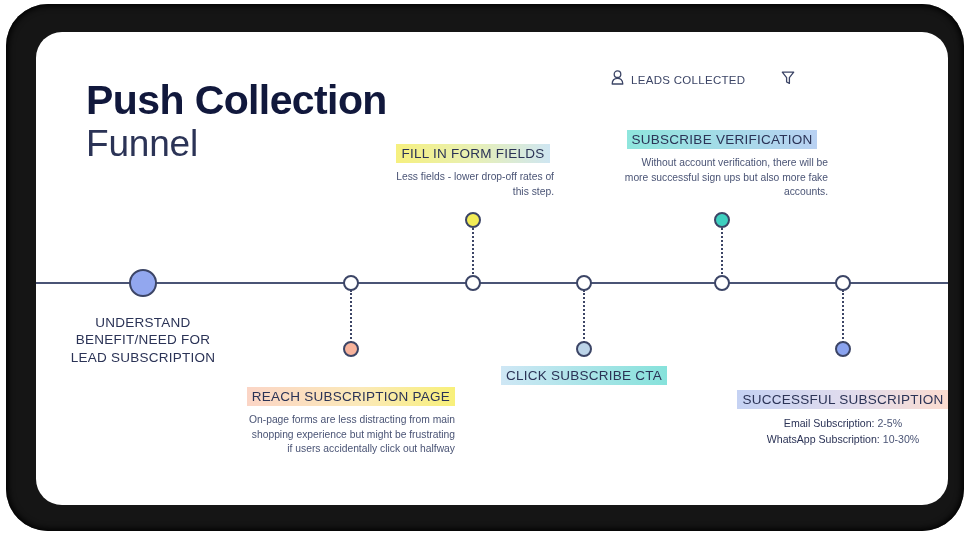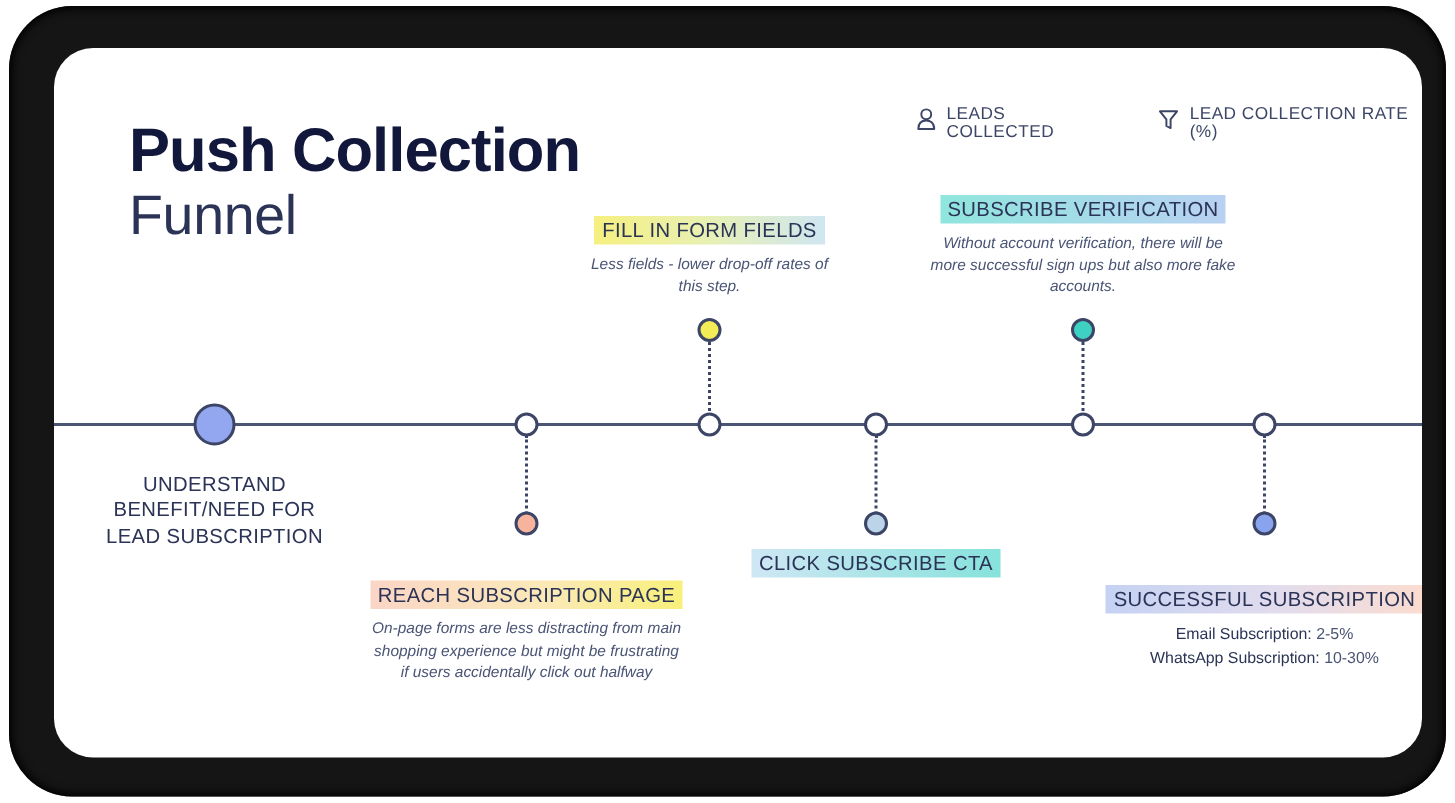--- a/index.html
+++ b/index.html
@@ -106,24 +106,24 @@
     display: inline-block;
     font-size: 13.5px;
     letter-spacing: 0.25px;
     color: #2b3356;
     line-height: 1.28;
     padding: 1px 5px;
   }
   .step-label.nohl { padding: 0; }
   .step-desc {
     font-size: 10.3px;
-    font-style: italic;
     color: #4a5475;
     line-height: 1.42;
     margin-top: 7px;
+    text-align: right;
   }
   .stats {
     font-size: 10.6px;
     color: #2b3356;
     line-height: 1.5;
     margin-top: 7px;
   }
   .stats .k { font-weight: normal; }
   .stats .v { font-weight: normal; color: #4a5475; }
 </style>
@@ -147,21 +147,20 @@
           </svg>
         </span>
         <span class="legend-label">LEADS COLLECTED</span>
       </div>
       <div class="legend-item">
         <span class="legend-icon">
           <svg width="14" height="15" viewBox="0 0 14 15">
             <path d="M1.3 2.2 H12.7 L8.4 7.6 V13.4 L5.6 12 V7.6 Z" fill="none" stroke="#3c4566" stroke-width="1.3" stroke-linejoin="round"></path>
           </svg>
         </span>
-        <span class="legend-label">LEAD COLLECTION RATE (%)</span>
       </div>
     </div>
 
     <div id="axis"></div>
 
     <div class="step" style="left:107px;">
       <div class="node-axis big" style="background:#92a7ef;"></div>
       <div class="step-text" style="left:-110px; top:282px; width:220px;">
         <div class="step-label nohl">
           <span>UNDERSTAND</span><br>

